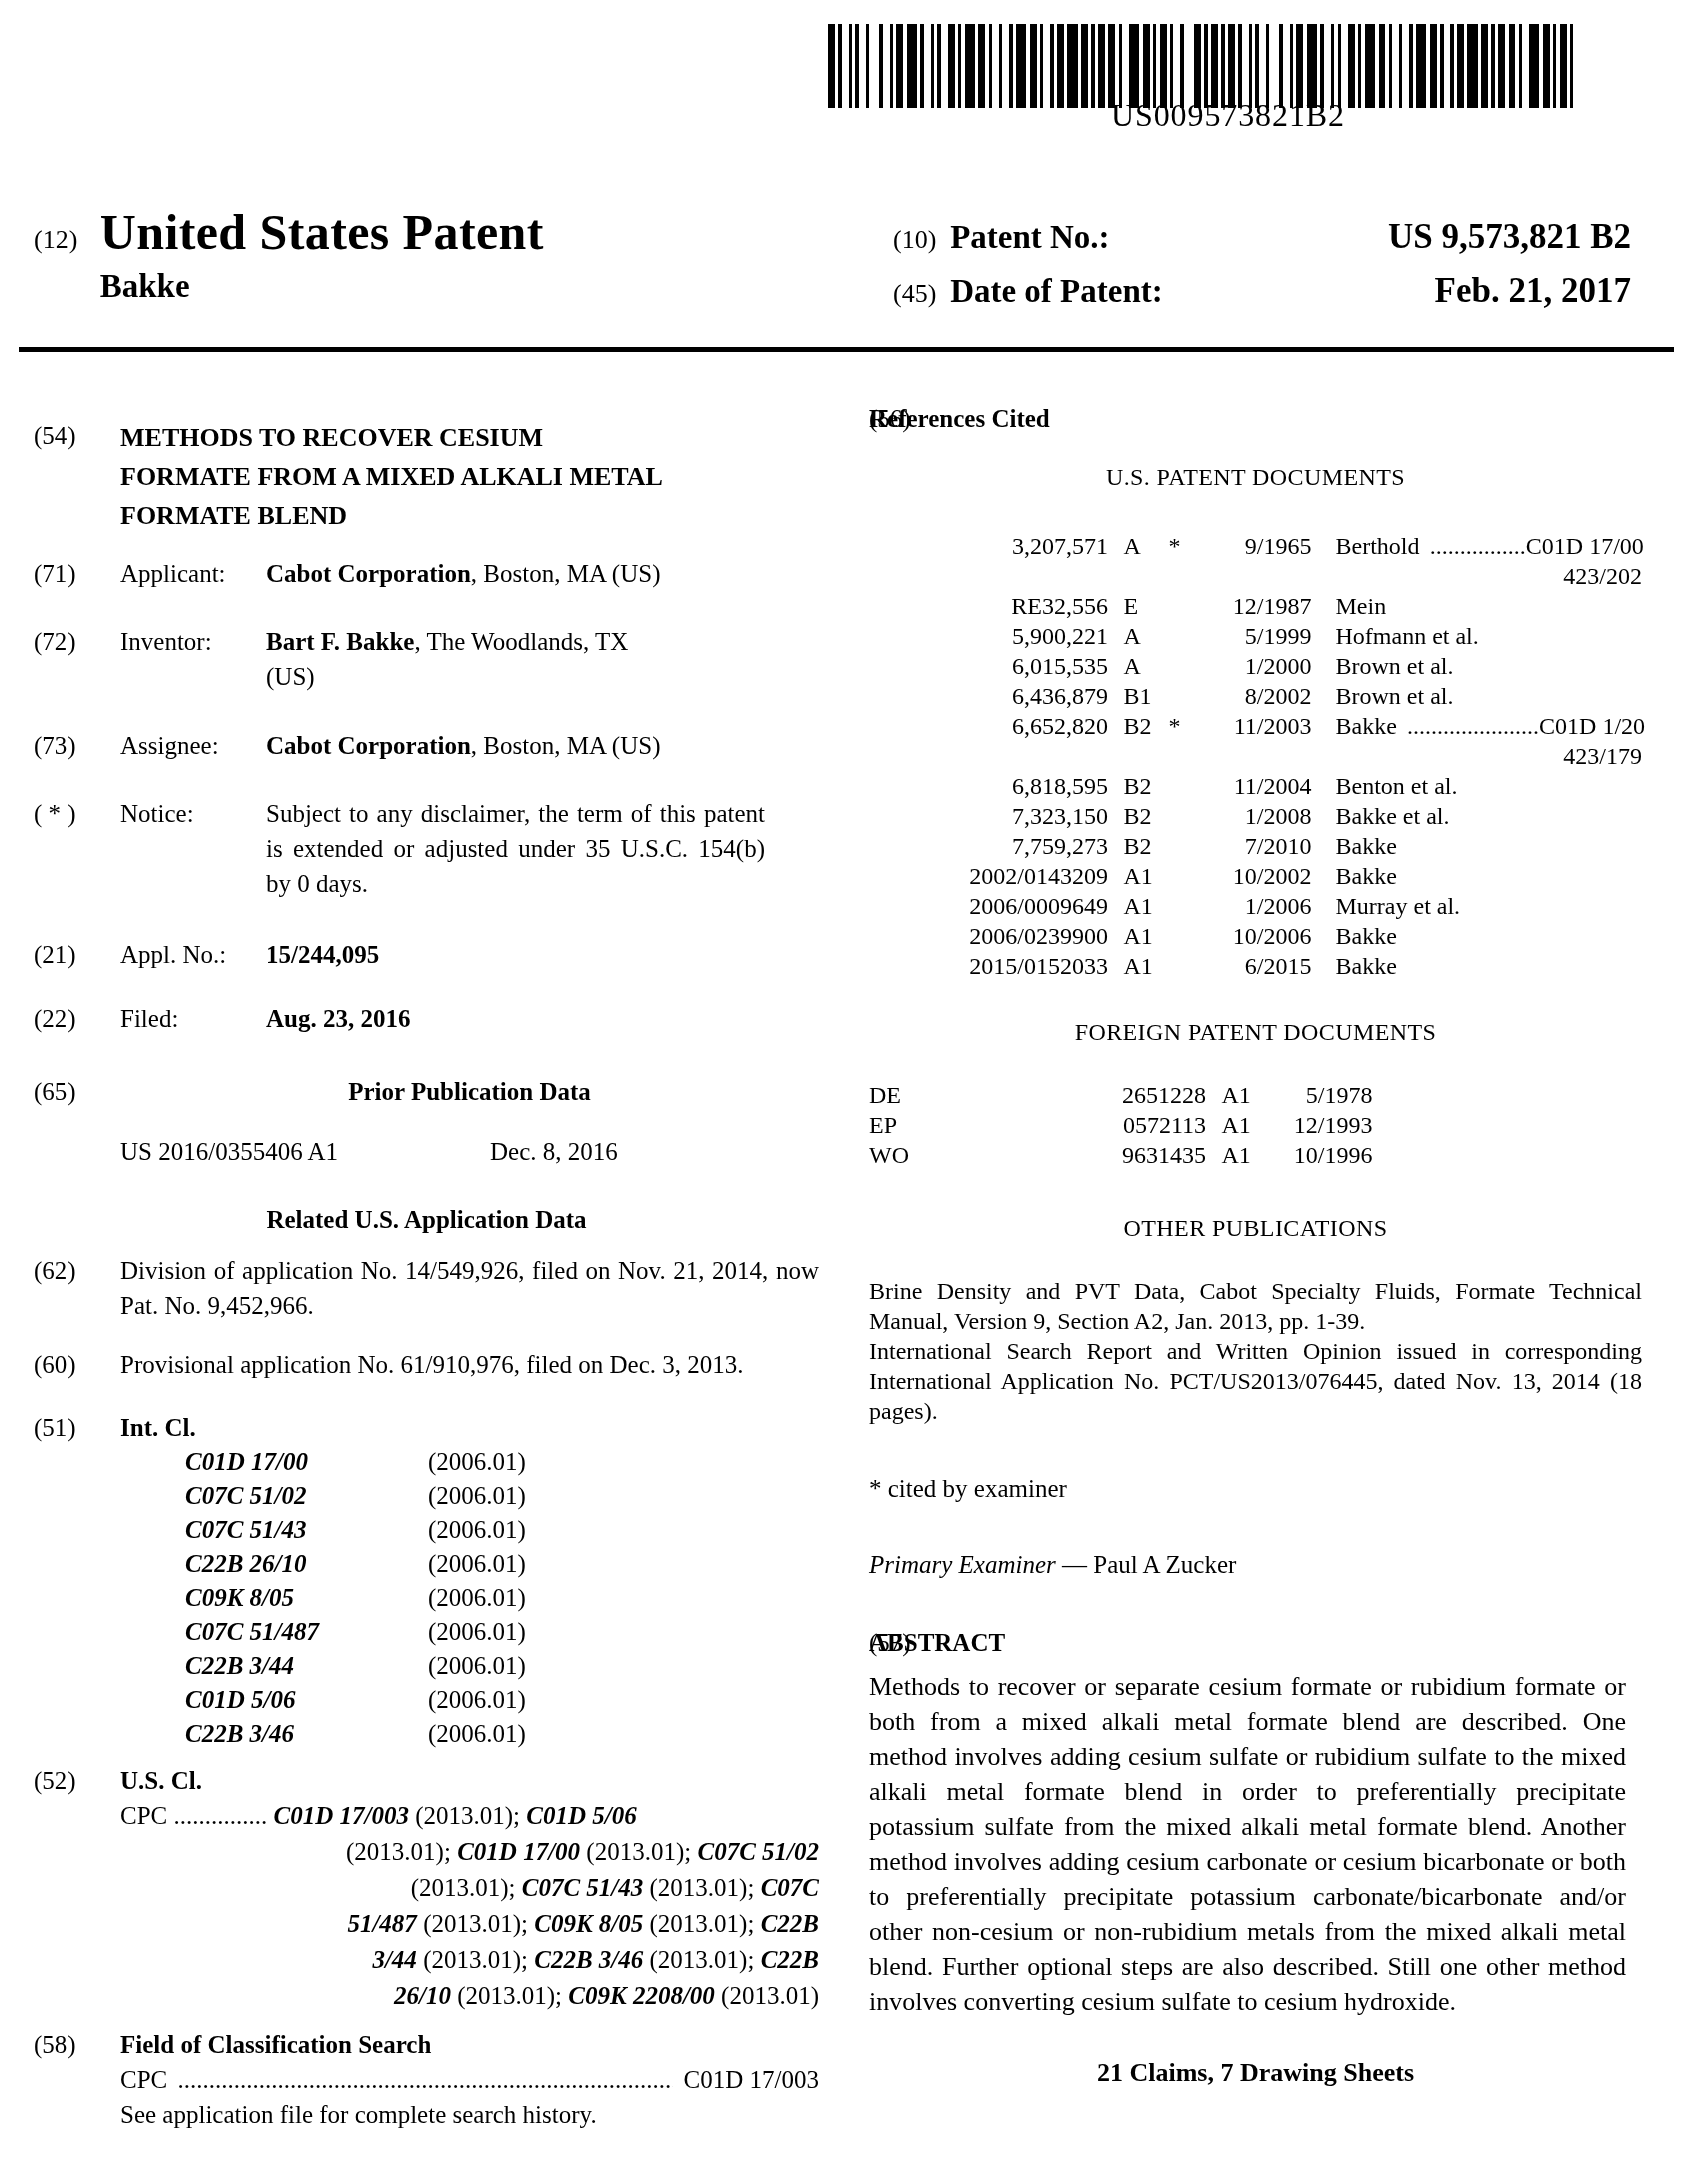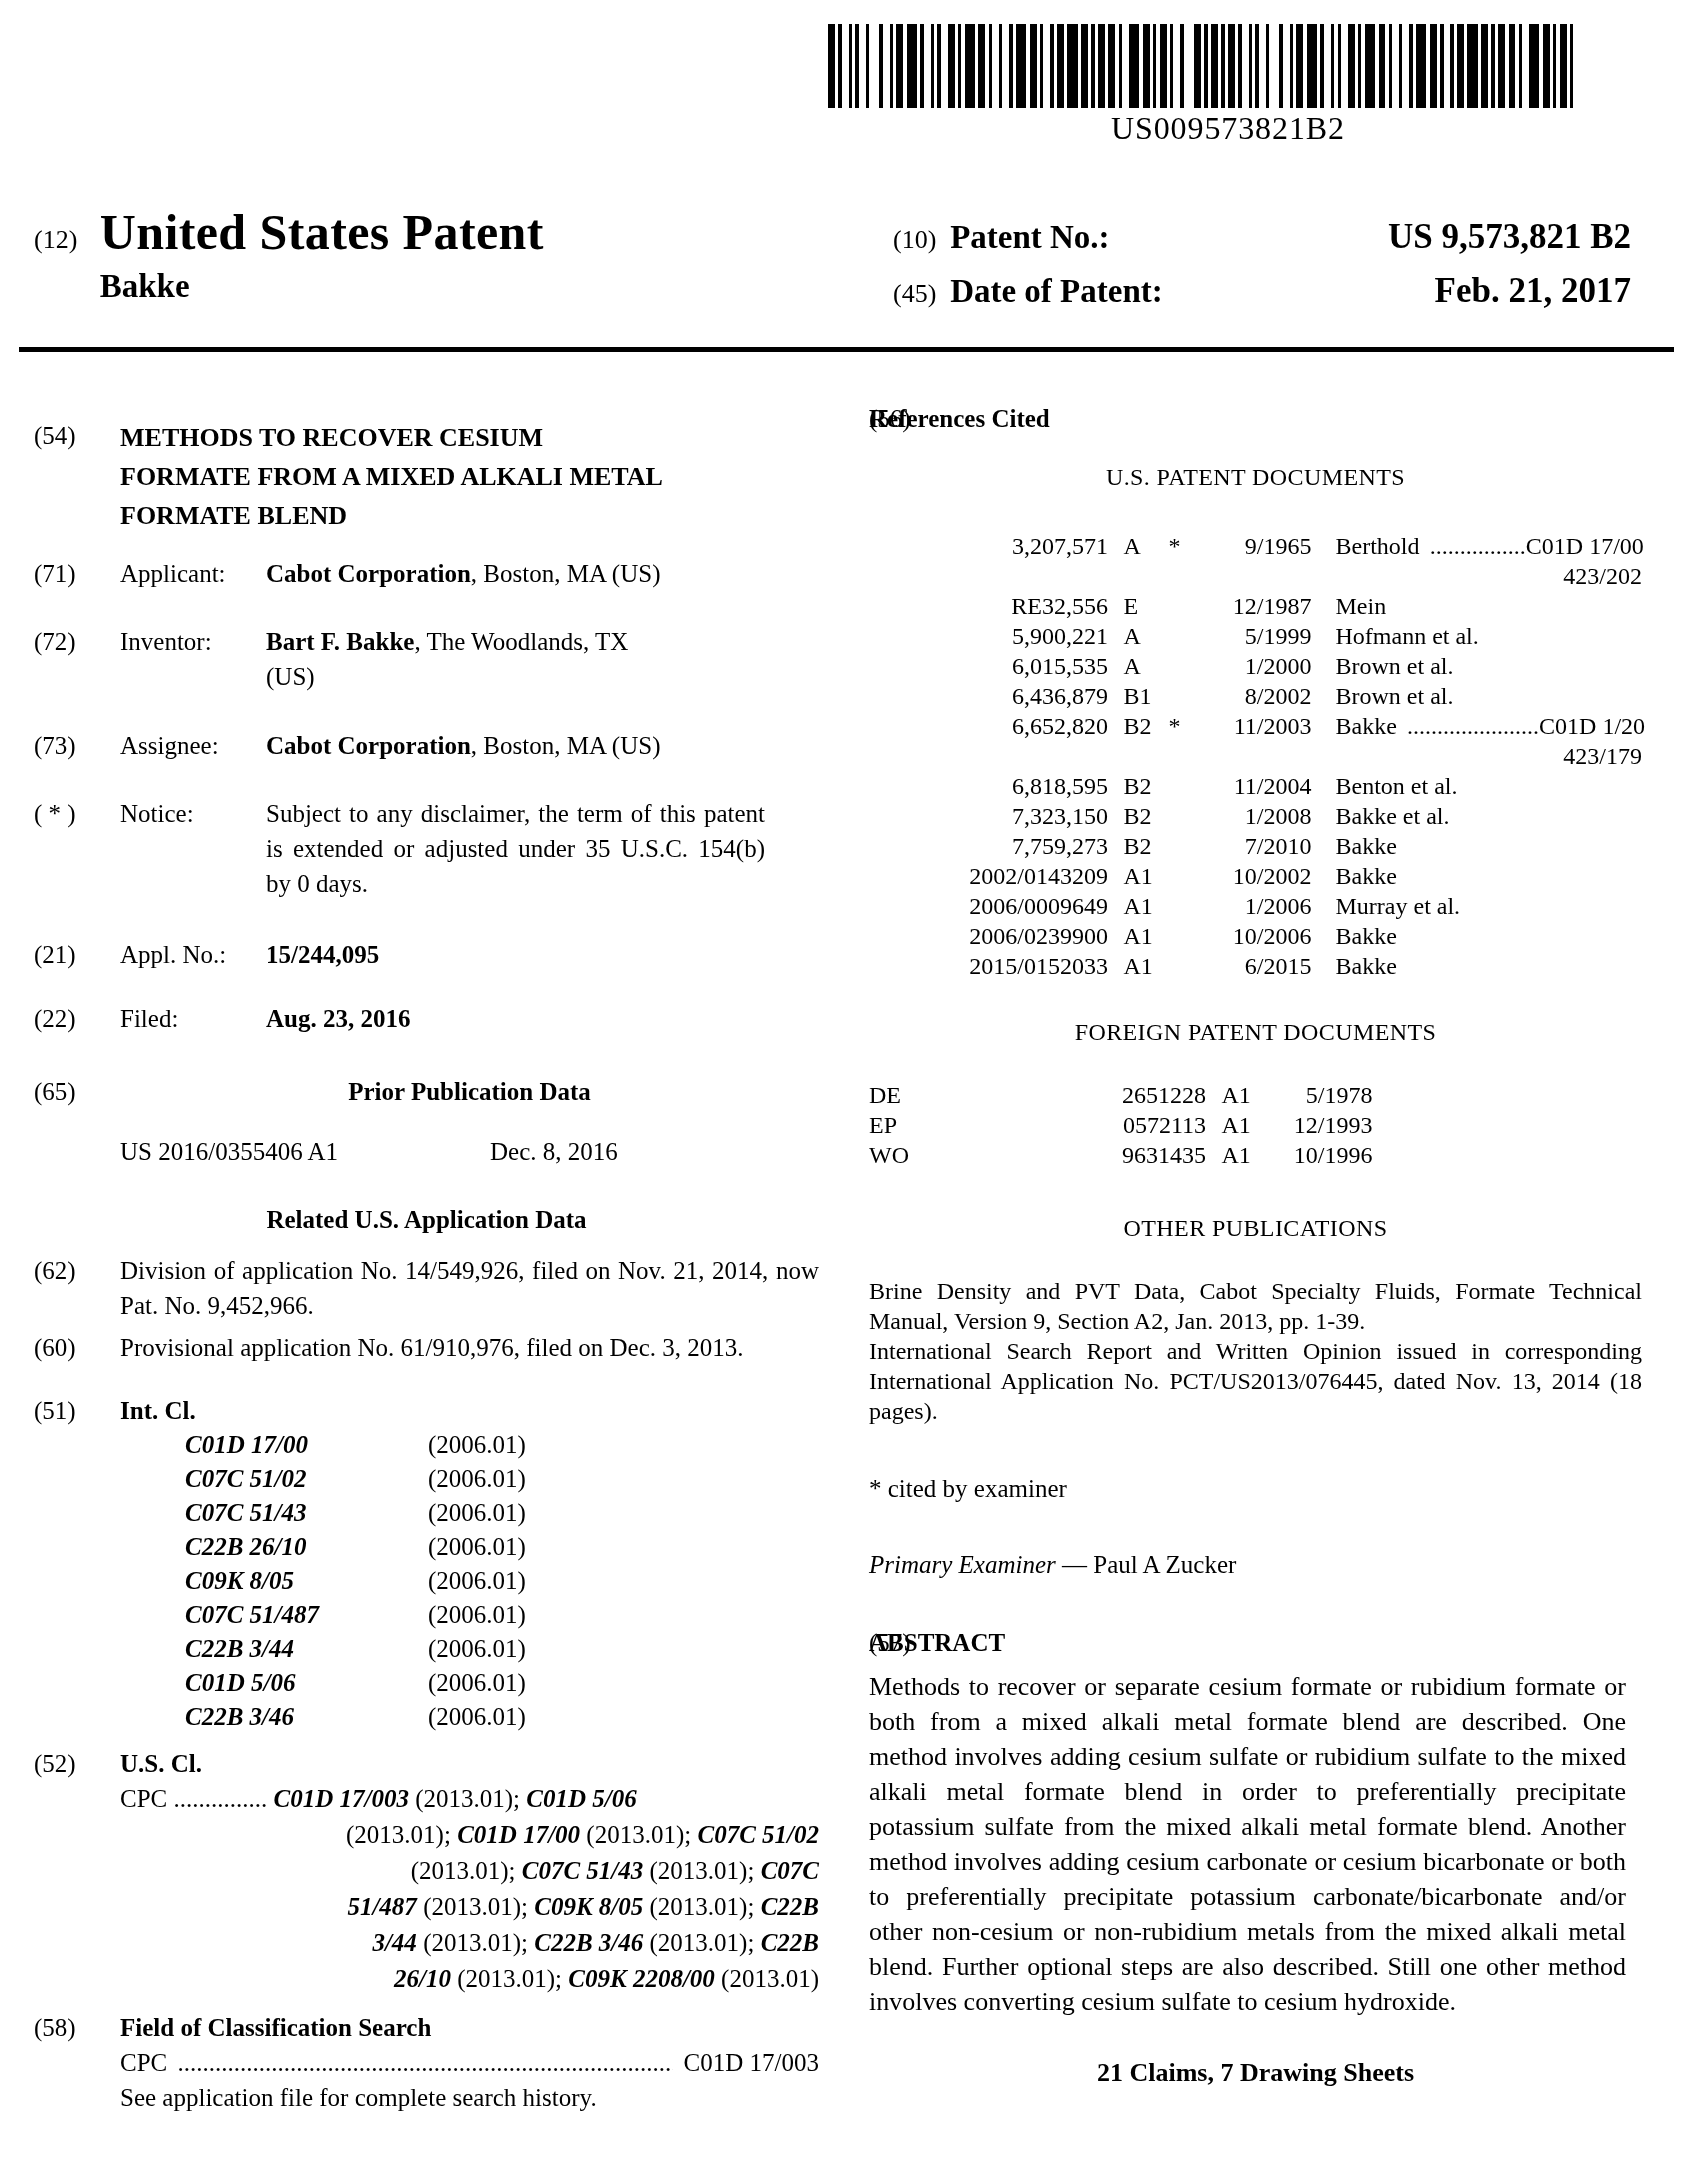--- a/index.html
+++ b/index.html
@@ -7,21 +7,21 @@
     position:relative; width:1693px; height:2182px; margin:0 auto;
     background:#ffffff; color:#000;
     font-family:"Liberation Serif","DejaVu Serif",serif;
     overflow:hidden;
   }
 
   
   .barcode { position:absolute; left:828px; top:24px; width:800px; height:84px;
              display:flex; align-items:stretch; overflow:hidden; }
   .barcode span { flex:none; height:100%; }
-  .bc-label { position:absolute; left:828px; top:110px; width:800px;
+  .bc-label { position:absolute; left:828px; top:97px; width:800px;
               text-align:center; font-size:32px; letter-spacing:0.9px; }
 
   
   .hdr-left { position:absolute; left:34px; top:206px; display:flex; gap:22.4px; }
   .kind-num { font-size:26px; padding-top:19px; }
   .hdr-title { font-size:50px; font-weight:bold; line-height:52px; letter-spacing:0.4px; }
   .hdr-name  { font-size:33px; font-weight:bold; margin-top:10.3px; }
 
   .hdr-right { position:absolute; left:893px; top:217px; width:738px; }
   .hdr-row { display:flex; align-items:baseline; margin-bottom:13.8px; }
@@ -345,21 +345,21 @@
       </span>
     </div>
 
     <div class="center-bold" style="margin-top:33px">Related U.S. Application Data</div>
 
     <div class="item" style="margin-top:16.3px">
       <span class="inum">(62)</span>
       <span class="icontent just780">Division of application No. 14/549,926, filed on Nov. 21, 2014, now Pat. No. 9,452,966.</span>
     </div>
 
-    <div class="item" style="margin-top:7px">
+    <div class="item" style="margin-top:24px">
       <span class="inum">(60)</span>
       <span class="icontent just780">Provisional application No. 61/910,976, filed on Dec. 3, 2013.</span>
     </div>
 
     <div class="item" style="margin-top:28px">
       <span class="inum">(51)</span>
       <span class="icontent">
         <b>Int. Cl.</b>
         <div>
 

